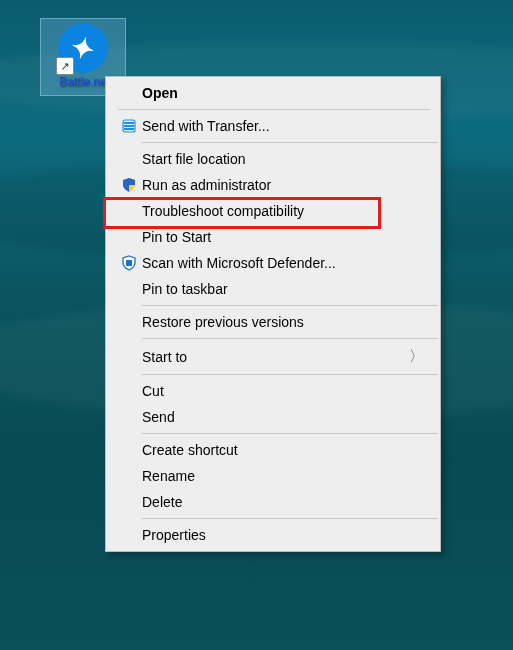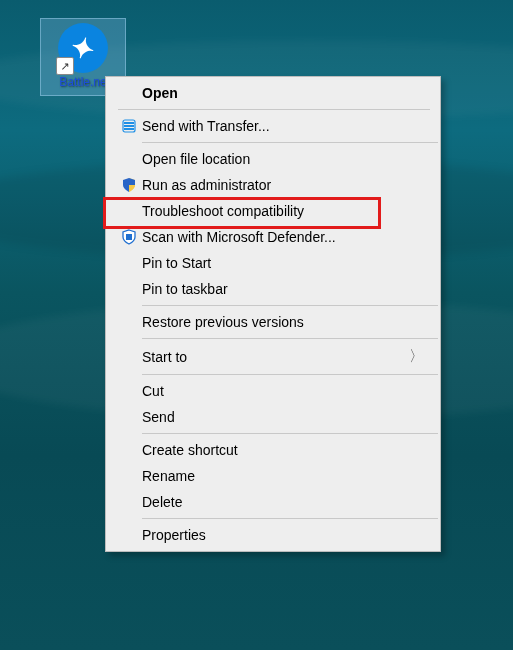--- a/index.html
+++ b/index.html
@@ -136,57 +136,57 @@
           <rect x="2" y="2" width="12" height="12" rx="2" fill="none" stroke="#1f8fe6" stroke-width="1.2"></rect>
         </svg>
     </span>
     <span class="menu-label">Send with Transfer...</span>
   </div>
 
   <div class="separator"></div>
 
   <div class="menu-item">
     <span class="menu-icon"></span>
-    <span class="menu-label">Open file location</span>
+    <span class="menu-label">Start file location</span>
   </div>
 
   <div class="menu-item">
     <span class="menu-icon">
       <svg width="16" height="16" viewBox="0 0 16 16">
         <path d="M8 1 L14 3 V8 C14 12 8 15 8 15 V1 Z" fill="#f7c948"></path>
         <path d="M8 1 L2 3 V8 C2 12 8 15 8 15 V1 Z" fill="#2965c7"></path>
         <path d="M8 1 L14 3 V8 H8 Z" fill="#2965c7"></path>
         <path d="M8 8 H14 C14 12 8 15 8 15 Z" fill="#f7c948"></path>
       </svg>
     </span>
     <span class="menu-label">Run as administrator</span>
   </div>
 
   <div class="menu-item">
     <span class="menu-icon"></span>
     <span class="menu-label">Troubleshoot compatibility</span>
   </div>
 
   <div class="menu-item">
+    <span class="menu-icon"></span>
+    <span class="menu-label">Pin to Start</span>
+  </div>
+
+  <div class="menu-item">
     <span class="menu-icon">
       <svg width="16" height="16" viewBox="0 0 16 16">
         <path d="M8 1 L14 3 V8 C14 12 8 15 8 15 C8 15 2 12 2 8 V3 Z" fill="#fff" stroke="#1f6fd0" stroke-width="1.3"></path>
         <rect x="5" y="5" width="6" height="6" fill="#1f6fd0"></rect>
       </svg>
     </span>
     <span class="menu-label">Scan with Microsoft Defender...</span>
   </div>
 
   <div class="menu-item">
     <span class="menu-icon"></span>
-    <span class="menu-label">Pin to Start</span>
-  </div>
-
-  <div class="menu-item">
-    <span class="menu-icon"></span>
     <span class="menu-label">Pin to taskbar</span>
   </div>
 
   <div class="separator"></div>
 
   <div class="menu-item">
     <span class="menu-icon"></span>
     <span class="menu-label">Restore previous versions</span>
   </div>
 

